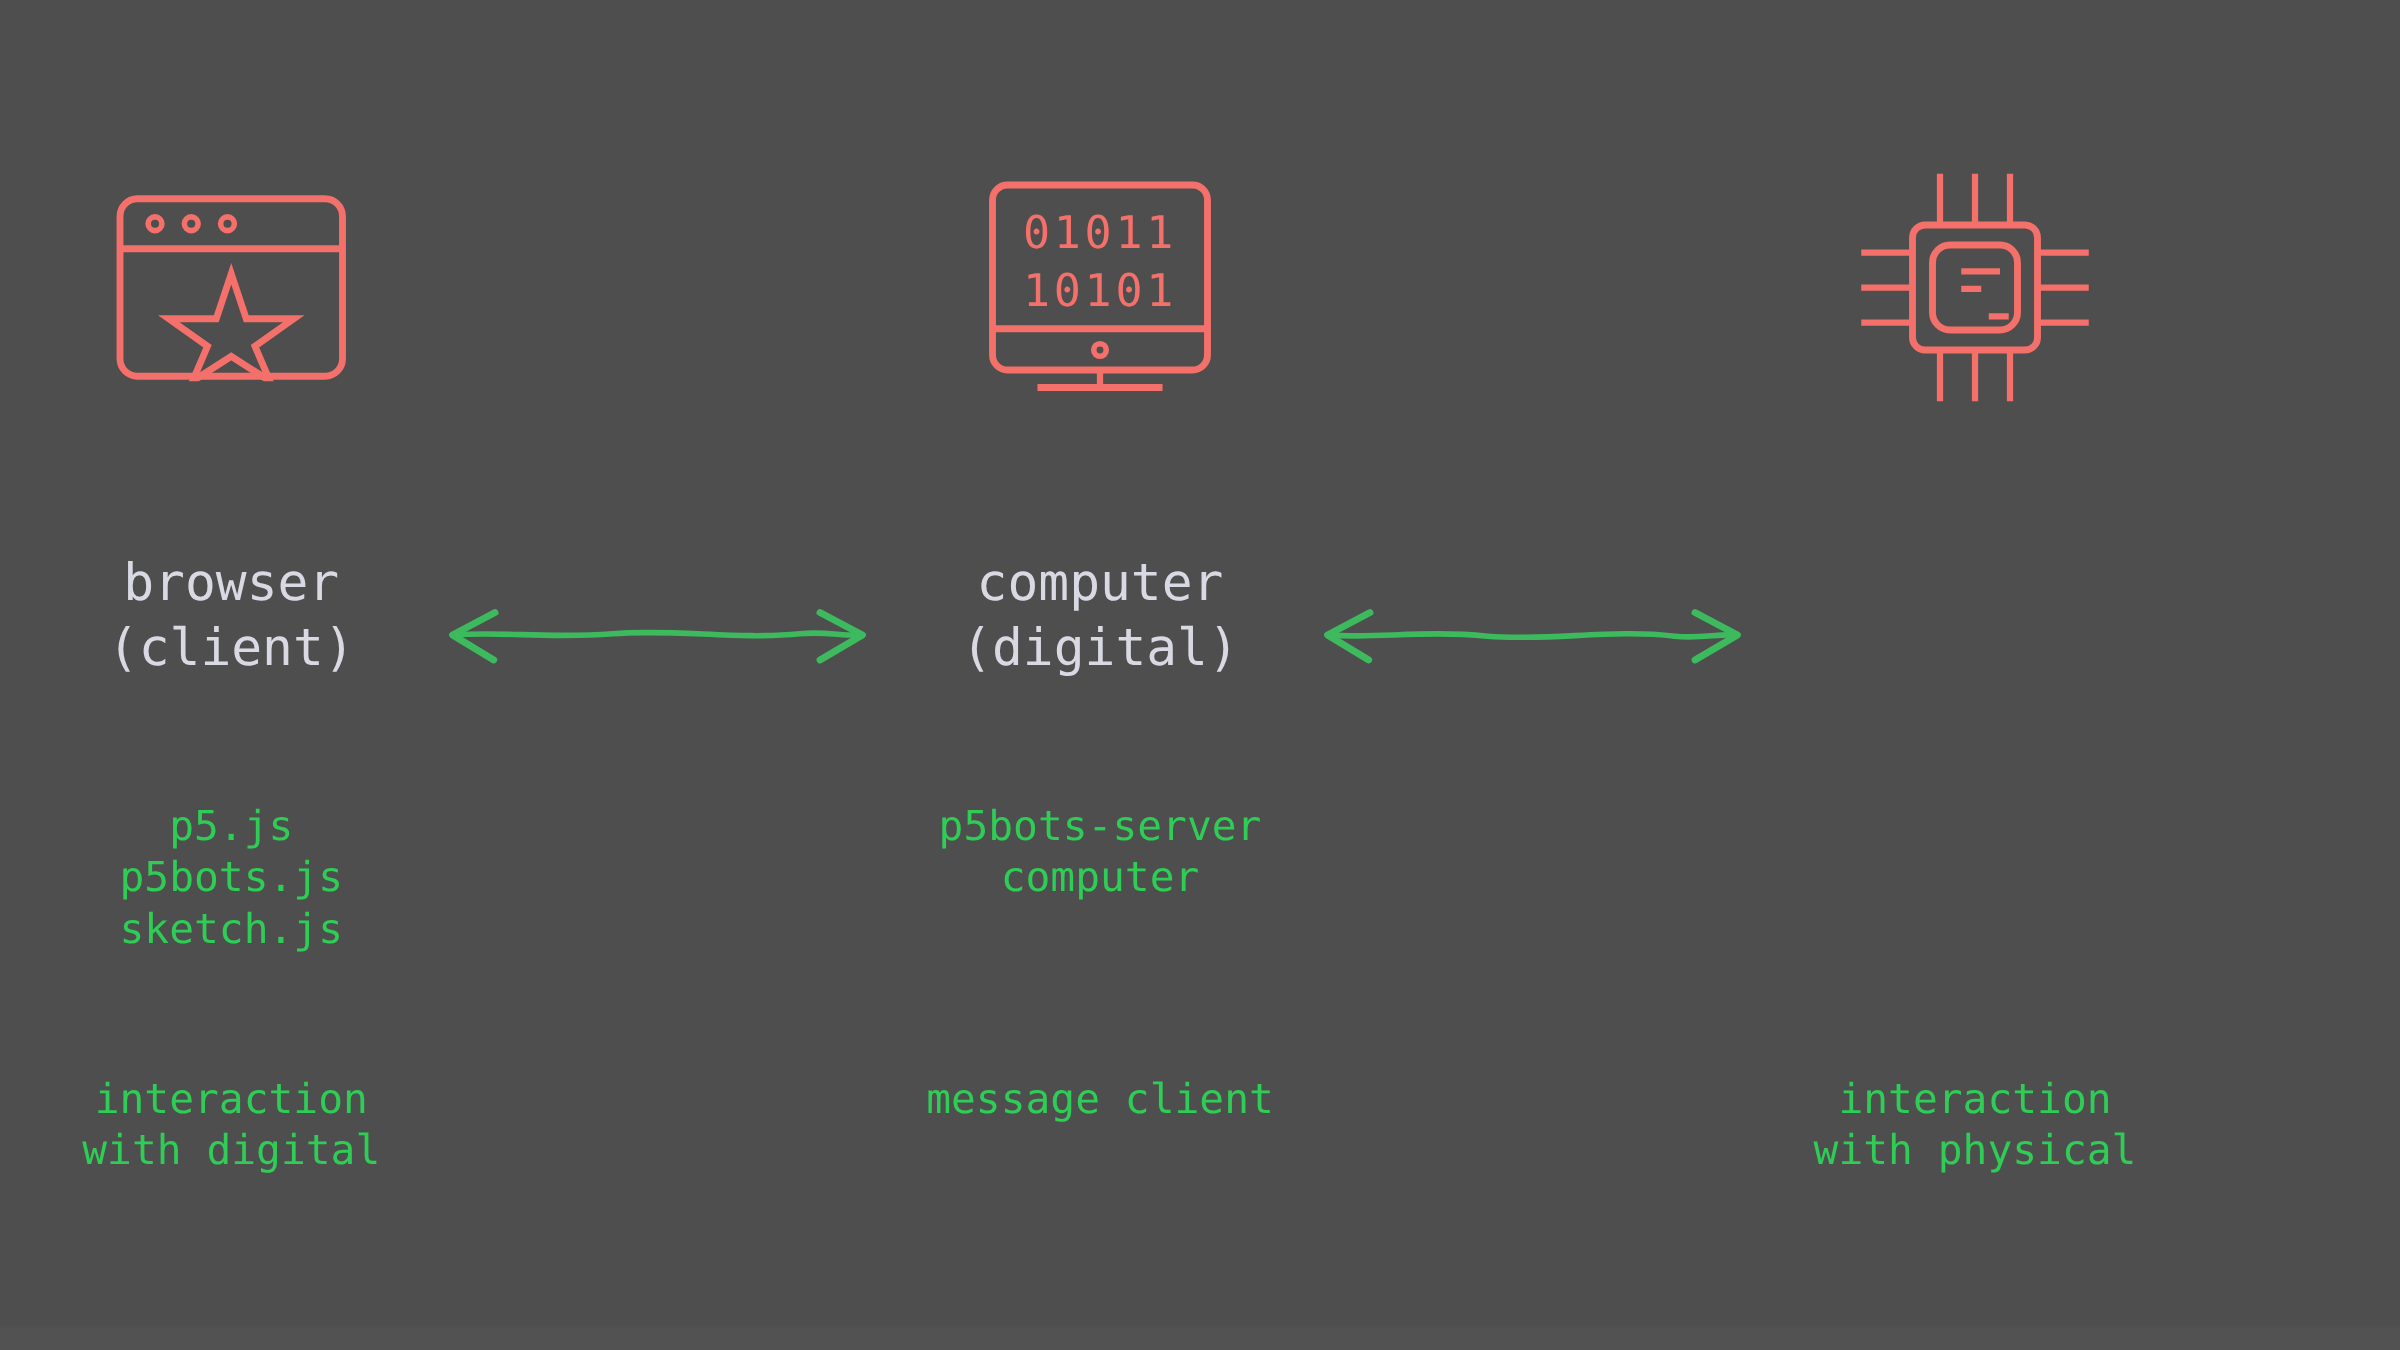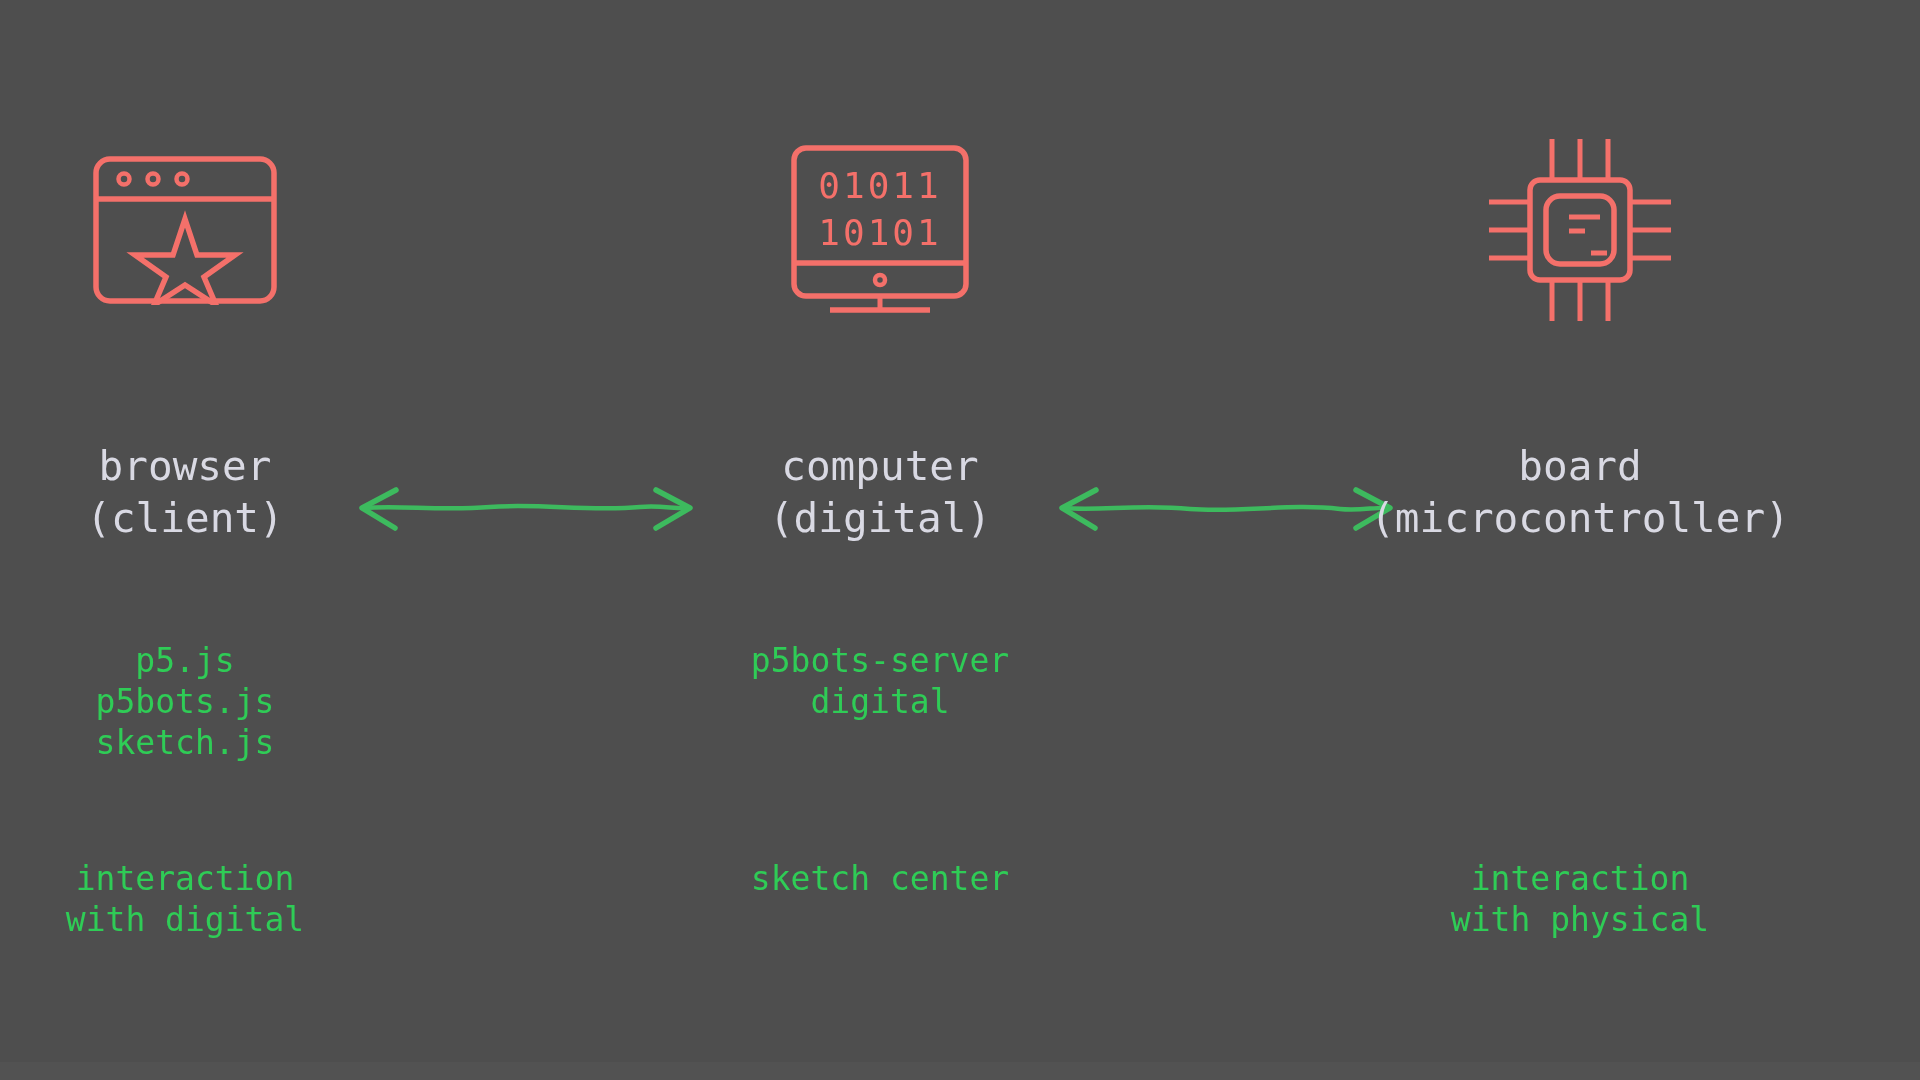--- a/index.html
+++ b/index.html
@@ -153,23 +153,23 @@
         <line x1="40" y1="166" x2="140" y2="166" stroke="#f4706a" stroke-width="5.5"></line>
         <text x="90" y="54" text-anchor="middle" font-family="DejaVu Sans Mono, Liberation Mono, monospace" font-size="36" letter-spacing="3" fill="#f4706a">01011</text>
         <text x="90" y="101" text-anchor="middle" font-family="DejaVu Sans Mono, Liberation Mono, monospace" font-size="36" letter-spacing="3" fill="#f4706a">10101</text>
       </svg>
     </div>
 
     <div class="title">computer
 (digital)</div>
 
     <div class="libs">p5bots-server
-digital</div>
-
-    <div class="role">sketch center</div>
+computer</div>
+
+    <div class="role">message client</div>
   </div>
 
   <div class="arrow arrow-2">
     <svg width="370" height="60" viewBox="0 0 370 60">
       <path d="M24,30 C60,33 100,26 150,31 C200,35 250,25 300,31 C320,33 335,29 348,30" fill="none" stroke="#3dba5e" stroke-width="4.5" stroke-linecap="round"></path>
       <path d="M56,12 L22,30 L55,50" fill="none" stroke="#3dba5e" stroke-width="5.5" stroke-linecap="round" stroke-linejoin="round"></path>
       <path d="M316,12 L350,30 L316,50" fill="none" stroke="#3dba5e" stroke-width="5.5" stroke-linecap="round" stroke-linejoin="round"></path>
     </svg>
   </div>
 
@@ -197,22 +197,20 @@
         <line x1="4" y1="67" x2="45" y2="67" stroke="#f4706a" stroke-width="5"></line>
         <line x1="4" y1="95" x2="45" y2="95" stroke="#f4706a" stroke-width="5"></line>
         <line x1="4" y1="123" x2="45" y2="123" stroke="#f4706a" stroke-width="5"></line>
 
         <line x1="145" y1="67" x2="186" y2="67" stroke="#f4706a" stroke-width="5"></line>
         <line x1="145" y1="95" x2="186" y2="95" stroke="#f4706a" stroke-width="5"></line>
         <line x1="145" y1="123" x2="186" y2="123" stroke="#f4706a" stroke-width="5"></line>
       </svg>
     </div>
 
-    <div class="title">board
-(microcontroller)</div>
 
 
     <div class="role">interaction
 with physical</div>
   </div>
 
   <div class="bottom-band"></div>
 </div>
 
 </body></html>

